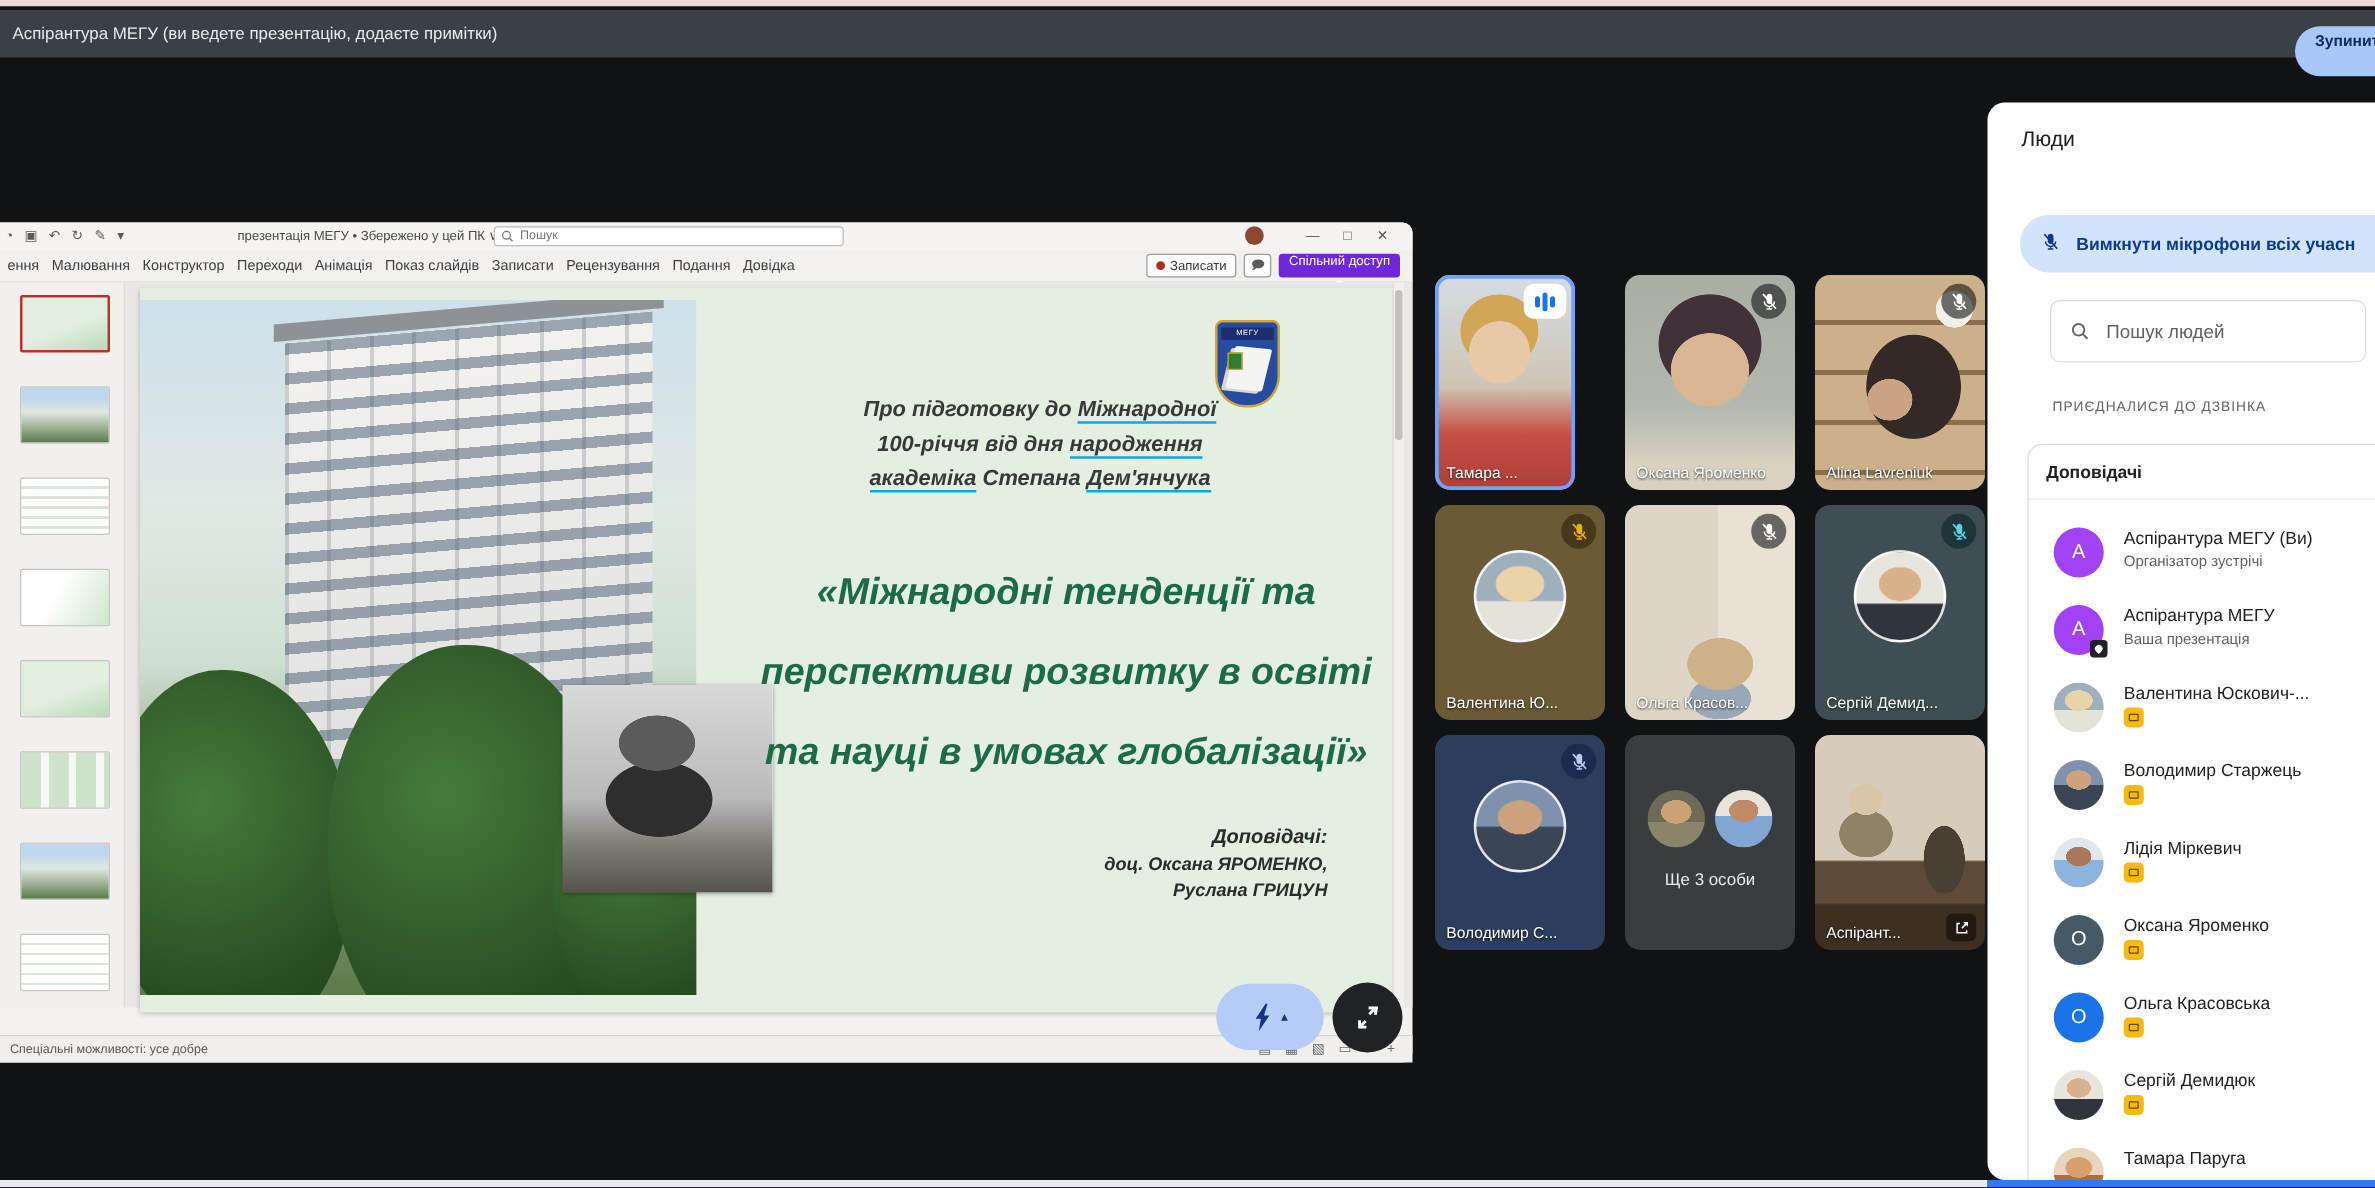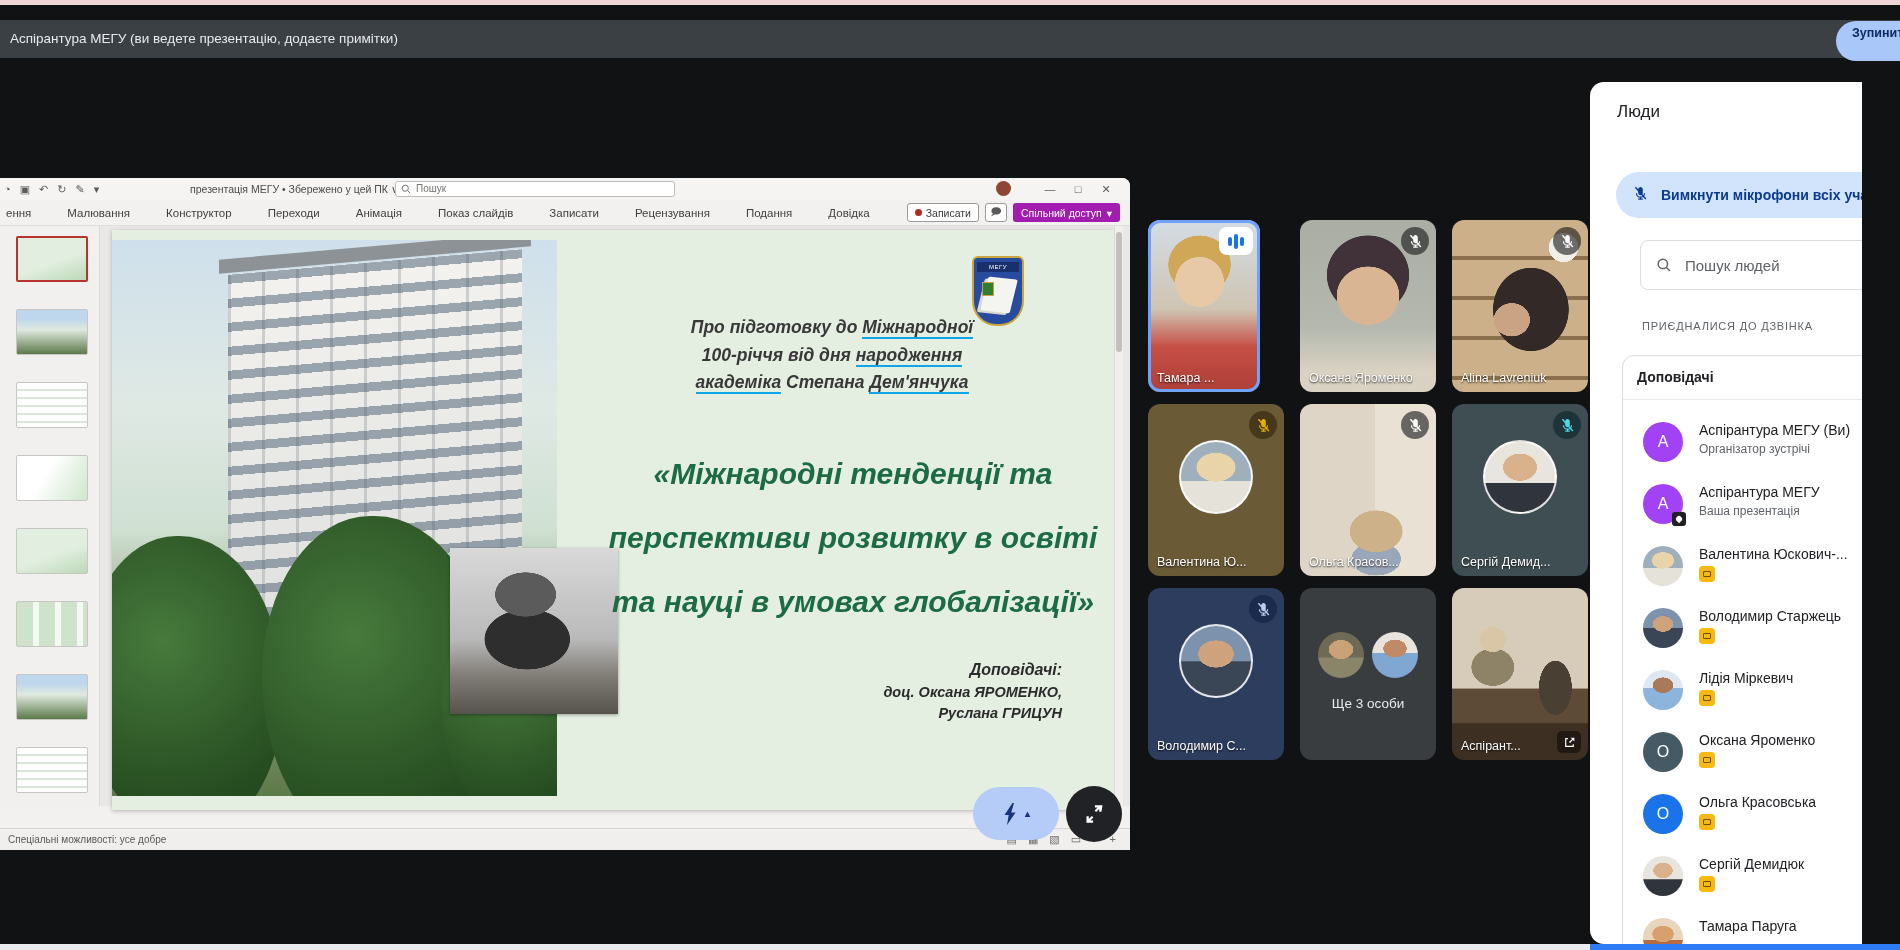--- a/index.html
+++ b/index.html
@@ -1,46 +1,46 @@
 <!DOCTYPE html>
 <html><head>
 <meta charset="utf-8">
 <style>
   html,body{margin:0;padding:0;background:#000;}
   *{box-sizing:border-box;font-family:"Liberation Sans",sans-serif;}
   #stage{position:relative;width:1900px;height:950px;background:#111214;overflow:hidden;}
 
   
   .strip-pink{position:absolute;left:0;top:0;width:1900px;height:5px;background:#eed6d6;}
-  .meetbar{position:absolute;left:0;top:20px;width:1900px;height:38px;background:#3b4044;}
+  .meetbar{position:absolute;left:0;top:8px;width:1900px;height:38px;background:#3b4044;}
   .meetbar .mtitle{position:absolute;left:10px;top:0;line-height:38px;color:#e8eaed;font-size:13.5px;}
   .stop-pill{position:absolute;left:1836px;top:21px;width:220px;height:40px;border-radius:20px;
     background:#a9c7f8;color:#0d2c63;font-size:12.5px;font-weight:bold;padding:4px 10px 4px 16px;
     line-height:16px;text-align:left;overflow:hidden;cursor:pointer;}
 
   
   .ppt{position:absolute;left:0;top:178px;width:1130px;height:672px;background:#f2f1f0;border-radius:0 8px 8px 0;}
   .titlebar{position:absolute;left:0;top:0;width:100%;height:22px;background:#f5f4f3;border-radius:0 8px 0 0;}
   .qicons{position:absolute;left:4px;top:3px;display:flex;gap:9px;color:#5a5a5a;font-size:11px;line-height:16px;}
   .ptitle{position:absolute;left:190px;top:0;line-height:22px;font-size:10.5px;color:#4a4a4a;white-space:nowrap;}
   .psearch{position:absolute;left:395px;top:3px;width:280px;height:16px;background:#fff;border:1px solid #bdbbb9;
     border-radius:3px;color:#767472;font-size:10px;line-height:14px;padding-left:4px;display:flex;align-items:center;gap:4px;}
   .pavatar{position:absolute;left:996px;top:3px;width:15px;height:15px;border-radius:50%;background:#8c4632;}
   .wctrl{position:absolute;top:0;height:22px;line-height:22px;color:#5a5a5a;font-size:11px;text-align:center;width:28px;}
   .tabsrow{position:absolute;left:0;top:22px;width:100%;height:26px;background:#f2f1f0;border-bottom:1px solid #e1dfdd;}
-  .tabs{position:absolute;left:6px;top:0;display:flex;gap:36px;height:26px;align-items:center;font-size:11.5px;color:#3f3f3f;}
+  .tabs{position:absolute;left:6px;top:0;display:flex;gap:10px;height:26px;align-items:center;font-size:11.5px;color:#3f3f3f;}
   .tabs span{cursor:pointer;white-space:nowrap;}
   .ribbon-right{position:absolute;right:10px;top:3px;display:flex;gap:6px;align-items:center;}
   .btn-rec{height:19px;border:1px solid #9c9a98;border-radius:3px;background:#fff;font-size:10.5px;color:#3b3a39;
     padding:0 7px;display:flex;align-items:center;gap:4px;cursor:pointer;}
   .btn-rec .dot{width:7px;height:7px;border-radius:50%;background:#b02a1e;display:inline-block;}
   .btn-cmt{width:22px;height:19px;border:1px solid #9c9a98;border-radius:3px;background:#fff;color:#5a5a5a;
     font-size:10px;display:flex;align-items:center;justify-content:center;cursor:pointer;}
-  .btn-share{height:19px;border-radius:3px;background:#a21caf;color:#fff;font-size:10.5px;padding:0 8px;
-    display:flex;align-items:center;gap:5px;cursor:pointer;}
+  .btn-share{height:19px;border-radius:3px;background:#6d28d9;color:#fff;font-size:10.5px;padding:0 8px;
+    display:flex;align-items:center;gap:5px;cursor:pointer;flex-direction:column;}
   .pbody{position:absolute;left:0;top:48px;width:100%;height:580px;}
   .thumbs{position:absolute;left:0;top:0;width:100px;height:100%;background:#f1f0ef;border-right:1px solid #dedcda;}
   .thumb{position:absolute;left:16px;width:72px;height:46px;border:1px solid #c8c6c4;border-radius:2px;background:#fff;cursor:pointer;}
   .thumb.sel{border:2px solid #b7342c;}
   .th-green{background:linear-gradient(160deg,#e2efe0 55%,#bcd9b8 100%);}
   .th-photo{background:linear-gradient(180deg,#bfd7ec 20%,#dfe9df 45%,#5d7a4a 100%);}
   .th-text{background:repeating-linear-gradient(180deg,#fff 0 6px,#d9e6d9 6px 8px);}
   .th-mix{background:linear-gradient(120deg,#fff 40%,#cfe6cc 100%);}
   .th-grid{background:repeating-linear-gradient(90deg,#cfe3cc 0 16px,#f4faf3 16px 22px);}
   .canvas{position:absolute;left:100px;top:0;width:1030px;height:100%;background:#e9e8e6;}
@@ -138,21 +138,21 @@
   .a-volodymyr{background:#2d3d5e;text-decoration:underline;} .a-more{background:#3a3d40;}
   .ph-valentyna{background:radial-gradient(ellipse 46% 34% at 50% 36%,#e9d3a9 0 60%,rgba(0,0,0,0) 61%),linear-gradient(180deg,#9fb0bd 55%,#e5e2da 56%);}
   .ph-serhii{background:radial-gradient(ellipse 40% 32% at 50% 36%,#d9b28c 0 60%,rgba(0,0,0,0) 61%),linear-gradient(180deg,#e8e4de 58%,#30343c 59%);}
   .ph-volodymyr{background:radial-gradient(ellipse 42% 32% at 50% 40%,#cfa27e 0 60%,rgba(0,0,0,0) 61%),linear-gradient(180deg,#7d93ad 50%,#3a4656 51%);}
   .ph-man2{background:radial-gradient(ellipse 44% 34% at 50% 38%,#c9a377 0 60%,rgba(0,0,0,0) 61%),linear-gradient(180deg,#6e6a55 55%,#8a8468 56%);}
   .ph-woman2{background:radial-gradient(ellipse 42% 32% at 50% 36%,#c08a66 0 60%,rgba(0,0,0,0) 61%),linear-gradient(180deg,#e8e4dd 45%,#7fa7d1 46%);}
   .ph-lidiia{background:radial-gradient(ellipse 42% 32% at 50% 38%,#a9795a 0 60%,rgba(0,0,0,0) 61%),linear-gradient(180deg,#dfe8f0 45%,#8db4dd 46%);}
   .ph-tamara2{background:radial-gradient(ellipse 44% 34% at 50% 40%,#d8a06c 0 60%,rgba(0,0,0,0) 61%),linear-gradient(180deg,#e8d5bb 55%,#b56a3f 56%);}
 
   
-  .panel{position:absolute;left:1590px;top:82px;width:272px;height:862px;background:#fff;
+  .panel{position:absolute;left:1590px;top:82px;width:310px;height:862px;background:#fff;
     border-radius:14px 0 0 14px;overflow:hidden;}
   .panel .ptl{position:absolute;left:27px;top:20px;font-size:17px;color:#202124;}
   .muteall{position:absolute;left:26px;top:90px;width:330px;height:46px;border-radius:24px;background:#d2e3fc;
     display:flex;align-items:center;gap:12px;padding-left:16px;cursor:pointer;
     color:#0b3b8c;font-size:14px;font-weight:bold;}
   .psearchbox{position:absolute;left:50px;top:158px;width:253px;height:50px;border:1px solid #dadce0;border-radius:8px;
     display:flex;align-items:center;gap:12px;padding-left:14px;color:#5f6368;font-size:15px;background:#fff;cursor:text;}
   .joined{position:absolute;left:52px;top:238px;font-size:11px;letter-spacing:.8px;color:#5f6368;}
   .pcard{position:absolute;left:32px;top:273px;width:330px;height:640px;border:1px solid #dadce0;border-radius:12px;}
   .pcard .chead{position:absolute;left:14px;top:13px;font-size:14px;font-weight:bold;color:#202124;}

